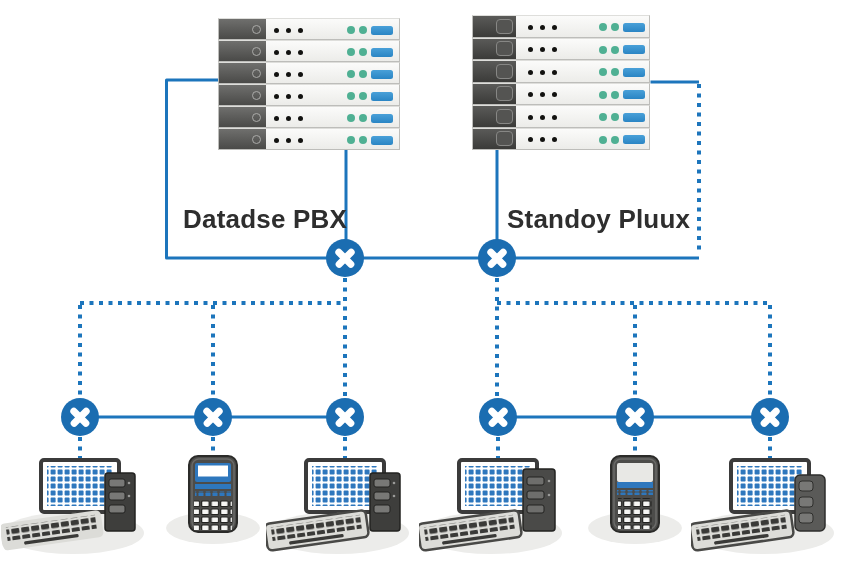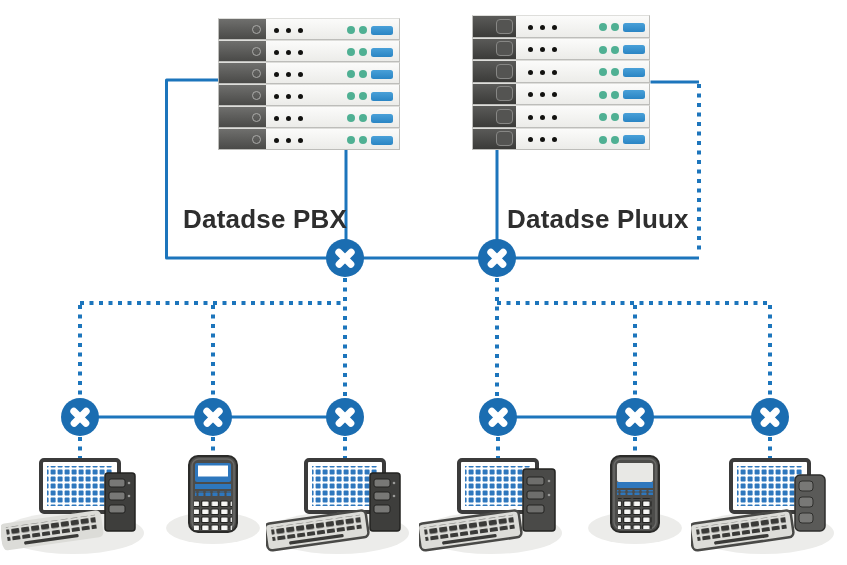--- a/index.html
+++ b/index.html
@@ -224,21 +224,21 @@
       <span class="sdot d1"></span>
       <span class="sdot d2"></span>
       <span class="sdot d3"></span>
       <span class="led l1"></span>
       <span class="led l2"></span>
       <span class="bar"></span>
     </div>
     </div>
 
   <div class="cluster-label" style="left:183px;top:204px">Datadse PBX</div>
-  <div class="cluster-label" style="left:507px;top:204px">Datadse Pluux</div>
+  <div class="cluster-label" style="left:507px;top:204px">Standoy Pluux</div>
 
   <div class="xnode" style="left:345px;top:258px">
       <span class="xi"></span>
     </div>
   <div class="xnode" style="left:497px;top:258px">
       <span class="xi"></span>
     </div>
   <div class="xnode" style="left:80px;top:417px">
       <span class="xi"></span>
     </div>

